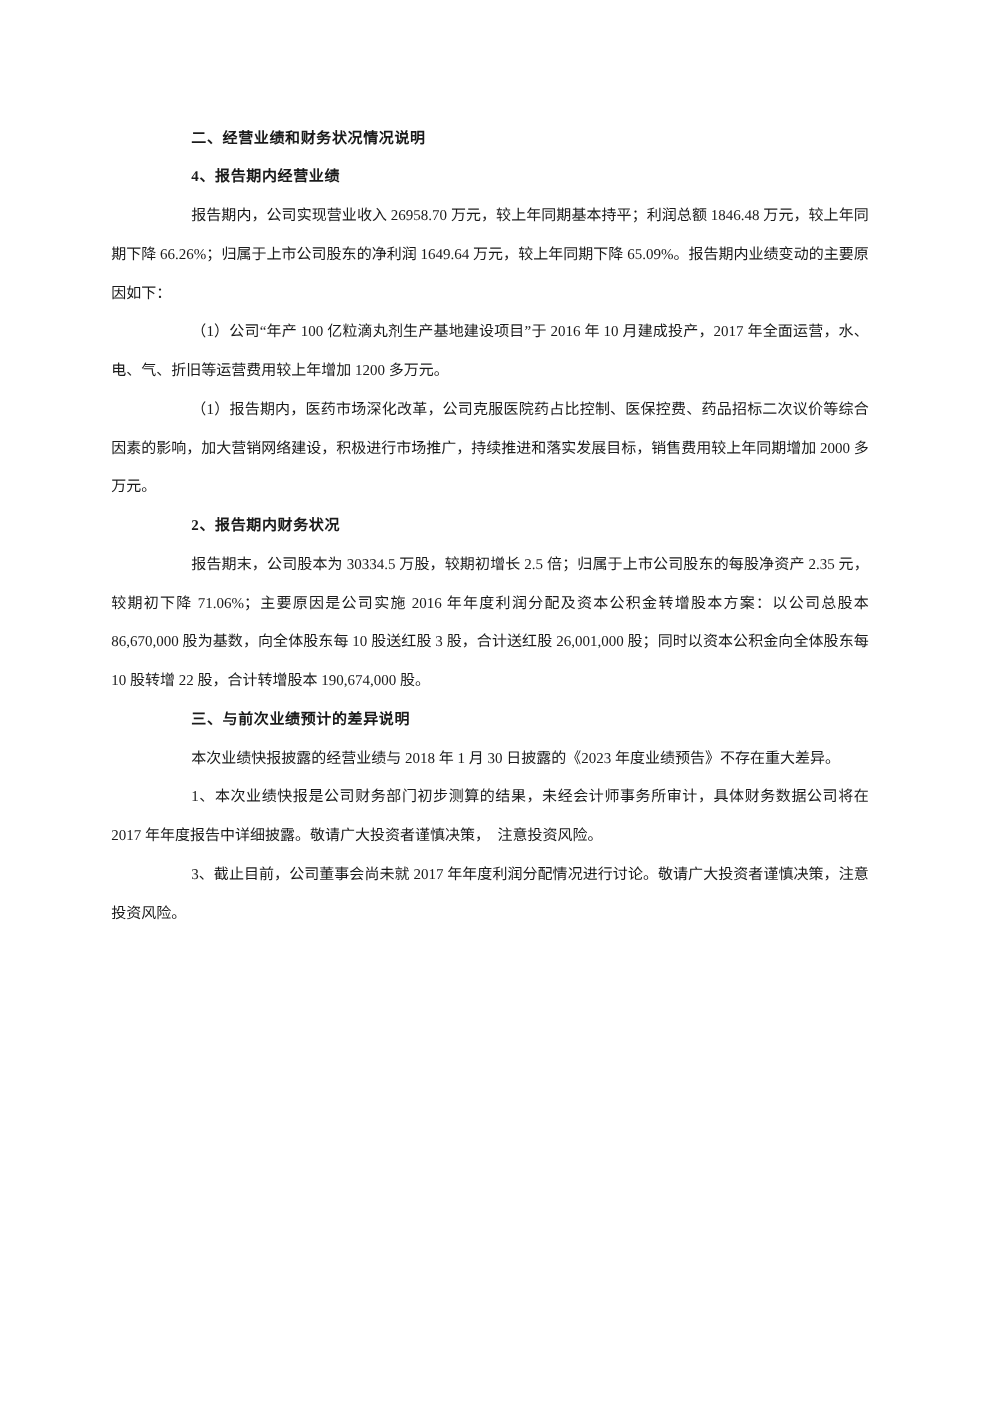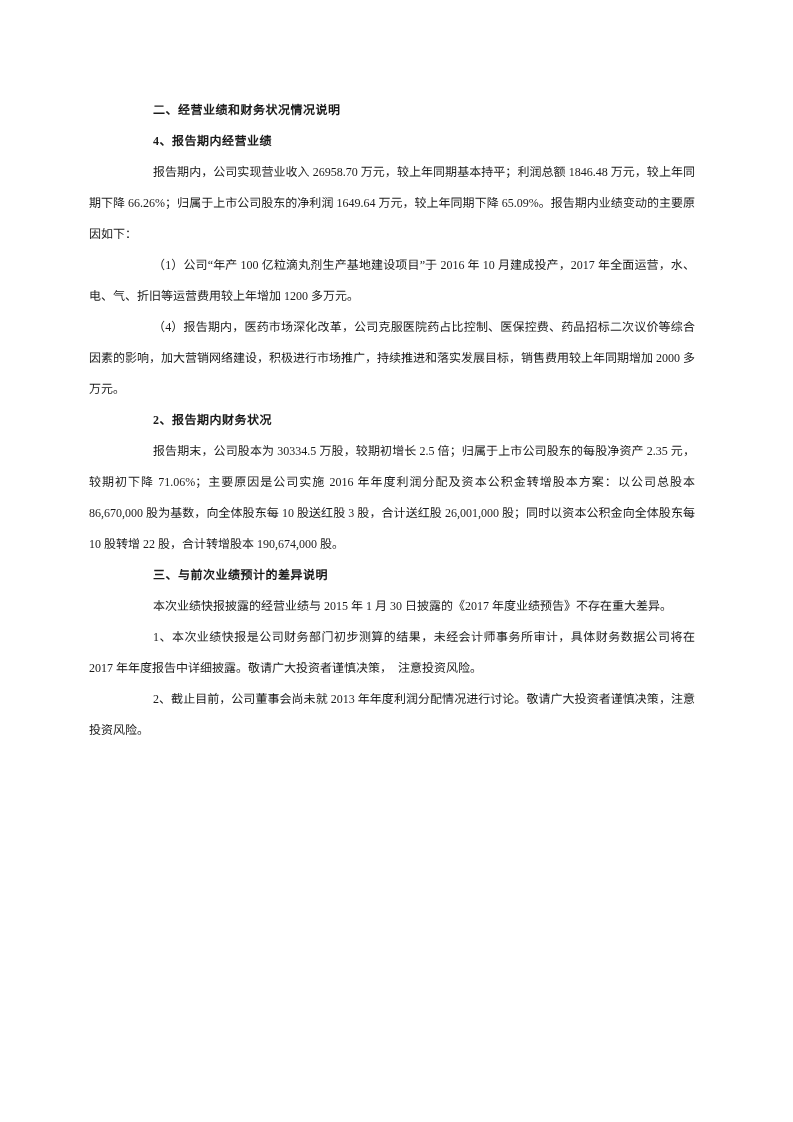--- a/index.html
+++ b/index.html
@@ -48,21 +48,21 @@
 </style>
 </head>
 <body>
 
 <div class="page">
   <div class="doc">
     <div class="block heading">二、经营业绩和财务状况情况说明</div>
     <div class="block heading">4、报告期内经营业绩</div>
     <div class="block para">报告期内，公司实现营业收入 26958.70 万元，较上年同期基本持平；利润总额 1846.48 万元，较上年同期下降 66.26%；归属于上市公司股东的净利润 1649.64 万元，较上年同期下降 65.09%。报告期内业绩变动的主要原因如下：</div>
     <div class="block para">（1）公司“年产 100 亿粒滴丸剂生产基地建设项目”于 2016 年 10 月建成投产，2017 年全面运营，水、电、气、折旧等运营费用较上年增加 1200 多万元。</div>
-    <div class="block para">（4）报告期内，医药市场深化改革，公司克服医院药占比控制、医保控费、药品招标二次议价等综合因素的影响，加大营销网络建设，积极进行市场推广，持续推进和落实发展目标，销售费用较上年同期增加 2000 多万元。</div>
+    <div class="block para">（1）报告期内，医药市场深化改革，公司克服医院药占比控制、医保控费、药品招标二次议价等综合因素的影响，加大营销网络建设，积极进行市场推广，持续推进和落实发展目标，销售费用较上年同期增加 2000 多万元。</div>
     <div class="block heading">2、报告期内财务状况</div>
     <div class="block para">报告期末，公司股本为 30334.5 万股，较期初增长 2.5 倍；归属于上市公司股东的每股净资产 2.35 元，较期初下降 71.06%；主要原因是公司实施 2016 年年度利润分配及资本公积金转增股本方案：以公司总股本 86,670,000 股为基数，向全体股东每 10 股送红股 3 股，合计送红股 26,001,000 股；同时以资本公积金向全体股东每 10 股转增 22 股，合计转增股本 190,674,000 股。</div>
     <div class="block heading">三、与前次业绩预计的差异说明</div>
-    <div class="block para">本次业绩快报披露的经营业绩与 2015 年 1 月 30 日披露的《2017 年度业绩预告》不存在重大差异。</div>
+    <div class="block para">本次业绩快报披露的经营业绩与 2018 年 1 月 30 日披露的《2023 年度业绩预告》不存在重大差异。</div>
     <div class="block para">1、本次业绩快报是公司财务部门初步测算的结果，未经会计师事务所审计，具体财务数据公司将在 2017 年年度报告中详细披露。敬请广大投资者谨慎决策，　注意投资风险。</div>
-    <div class="block para">2、截止目前，公司董事会尚未就 2013 年年度利润分配情况进行讨论。敬请广大投资者谨慎决策，注意投资风险。</div>
+    <div class="block para">3、截止目前，公司董事会尚未就 2017 年年度利润分配情况进行讨论。敬请广大投资者谨慎决策，注意投资风险。</div>
   </div>
 </div>
 
 </body></html>

